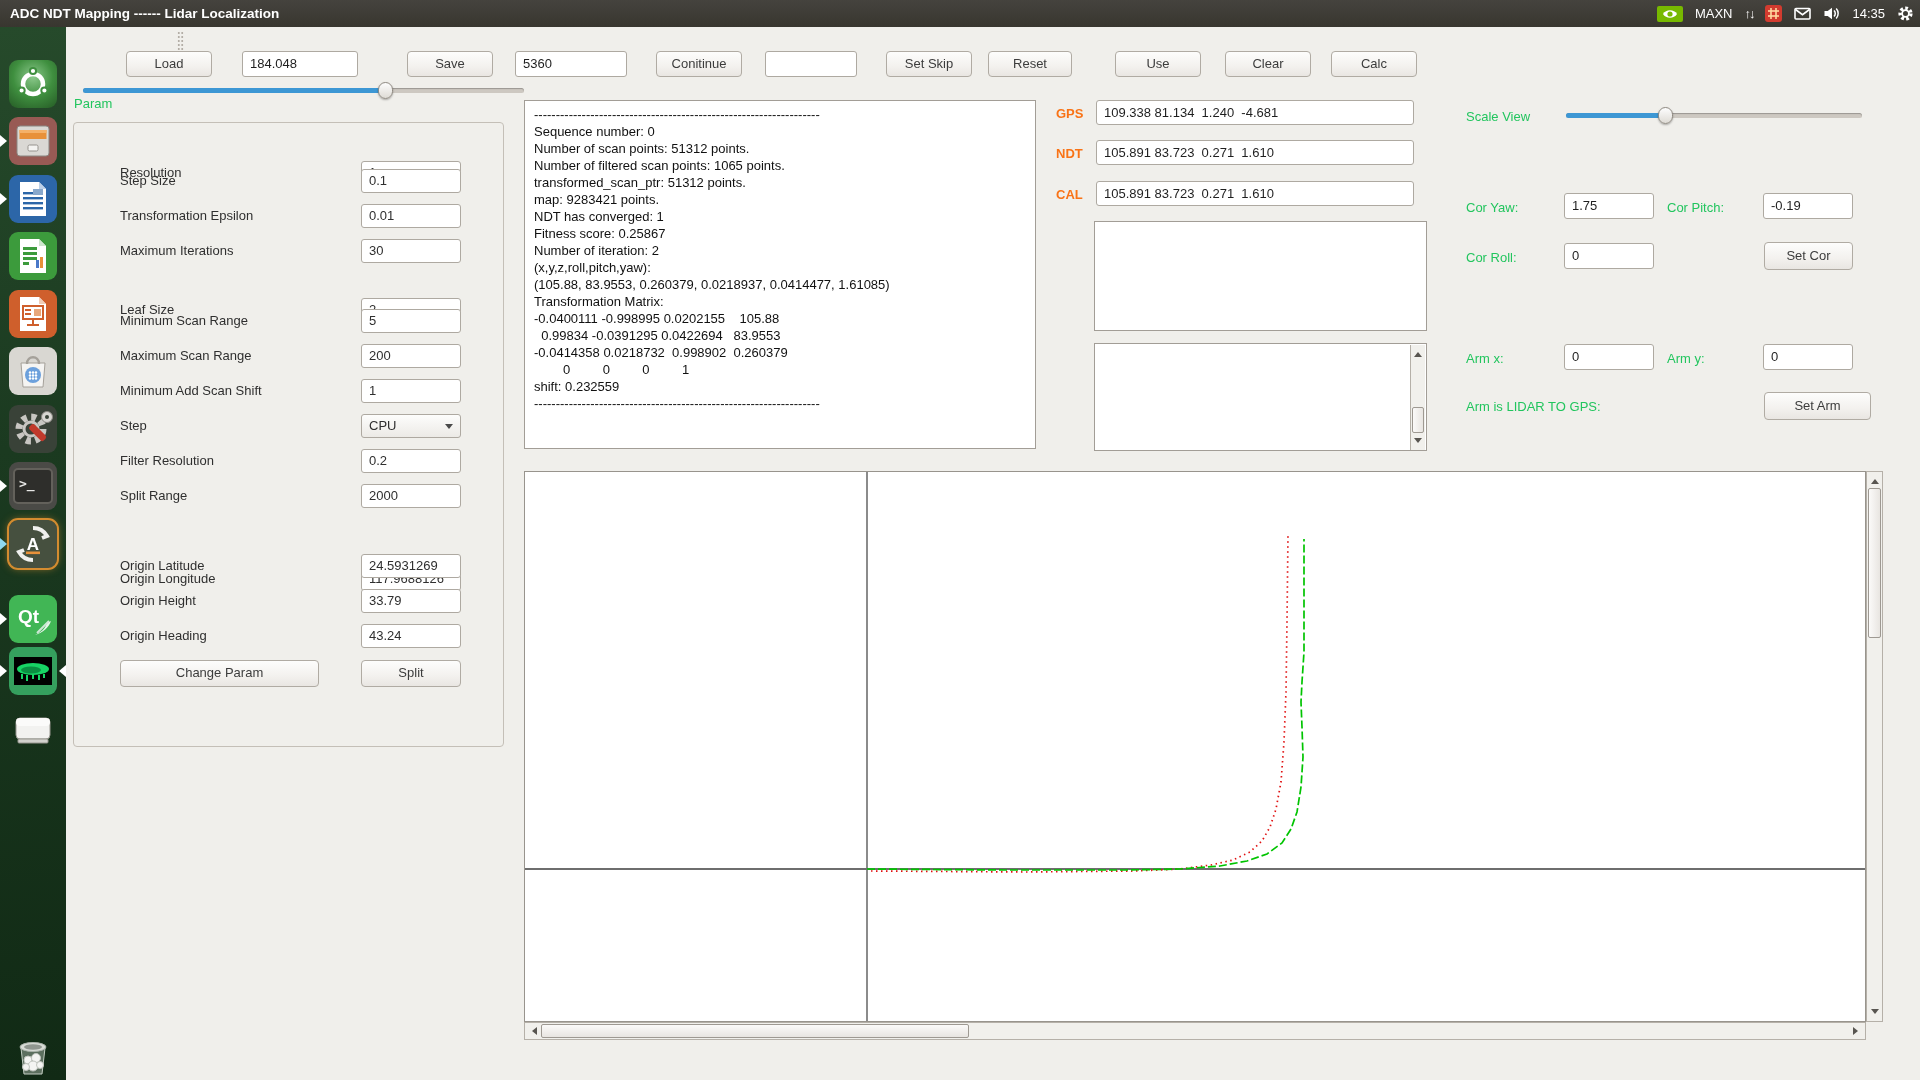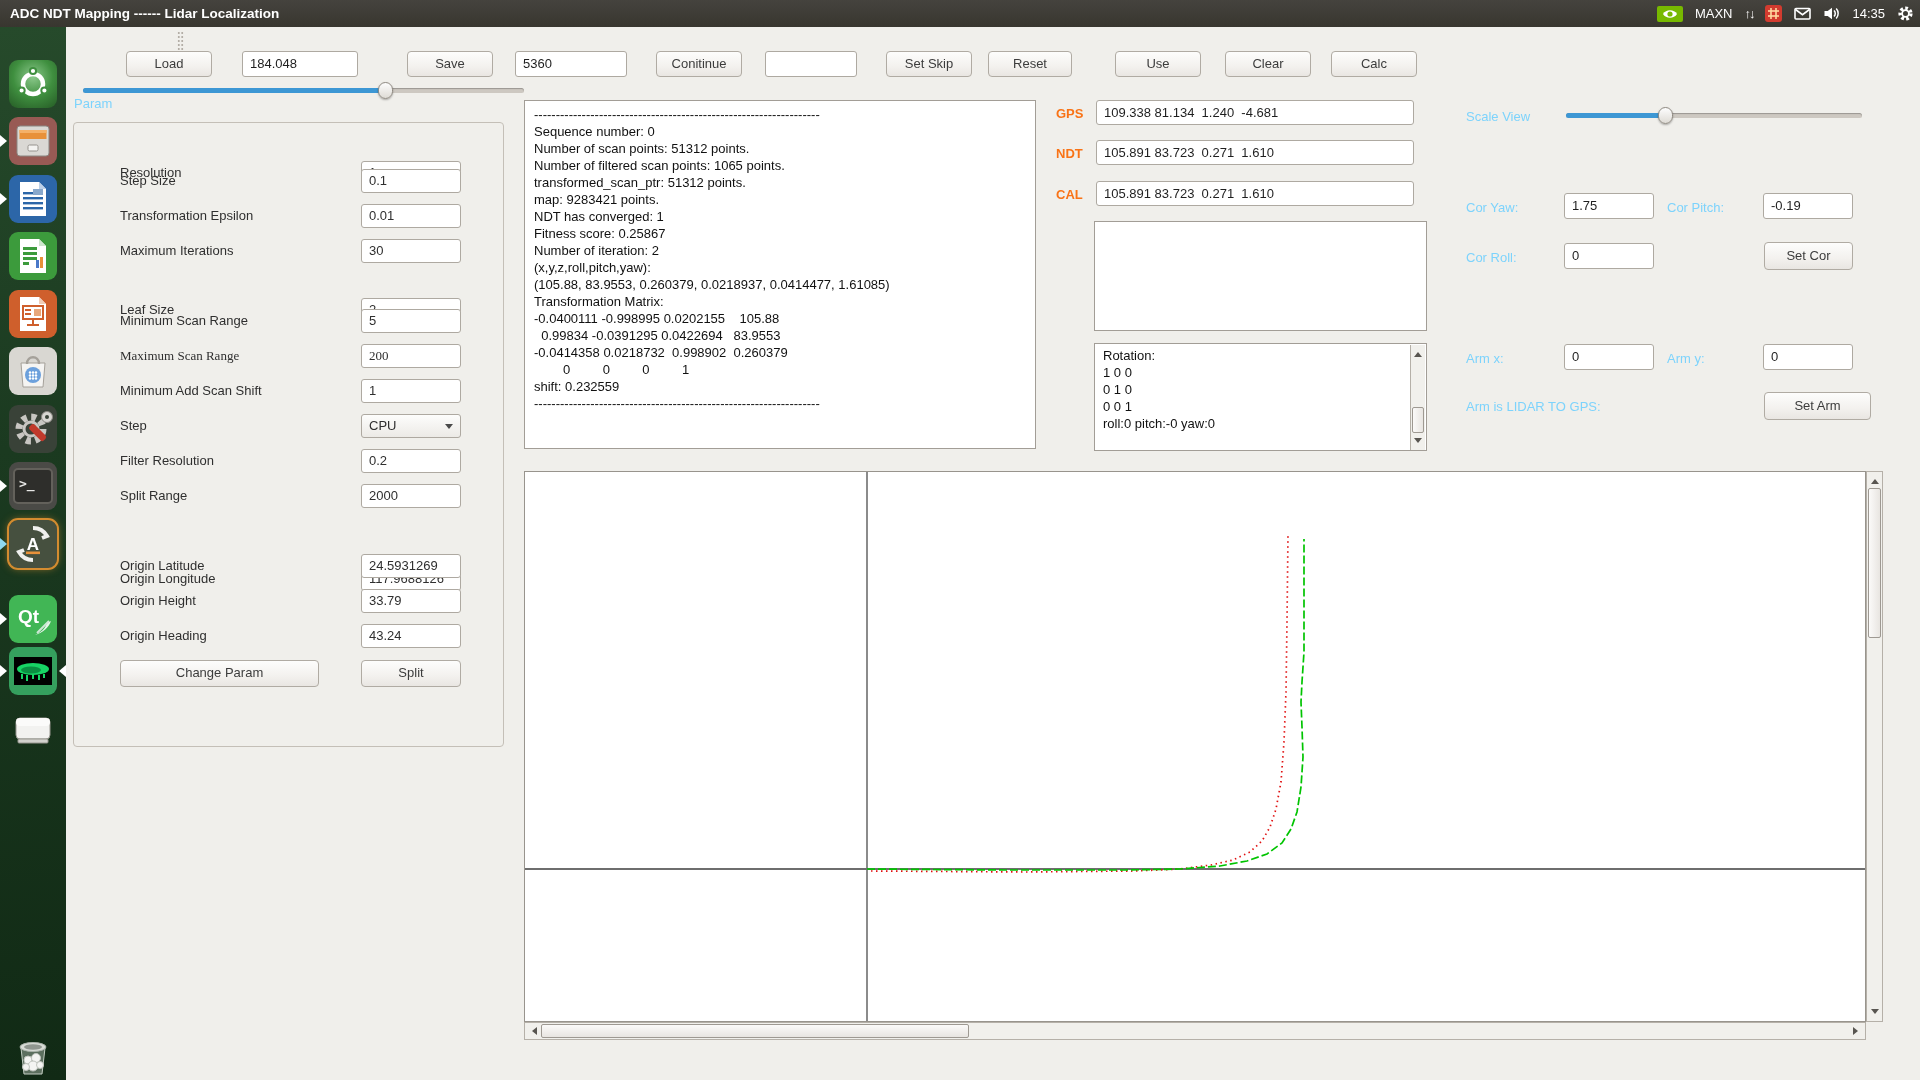--- a/index.html
+++ b/index.html
@@ -30,21 +30,21 @@
   
   .window { position:absolute; left:66px; top:27px; width:1854px; height:1053px; background:#f0efeb; }
   .tb-handle { position:absolute; left:177px; top:31px; width:7px; height:46px;
     background-image:radial-gradient(circle,#b3aea6 1px,transparent 1.3px); background-size:3.5px 4px; }
 
   
   .btn { position:absolute; height:26px; background:linear-gradient(#fdfdfc,#f3f1ee 60%,#e9e6e2);
     border:1px solid #b0aba3; border-radius:4px; text-align:center; line-height:24px; color:#3c3c3c; cursor:default; }
   .field { position:absolute; height:26px; background:#fff; border:1px solid #aea9a1; border-radius:3px;
     line-height:24px; padding-left:7px; white-space:pre; overflow:hidden; color:#1f1f1f; }
-  .label { position:absolute; color:#7dd3fc; }
+  .label { position:absolute; color:#22c55e; }
 
   
   .slider { position:absolute; }
   .slider .track { position:absolute; left:0; right:0; top:6px; height:5px; background:#cdc8c1; border-radius:3px; box-shadow:inset 0 1px 1px rgba(0,0,0,.25); }
   .slider .fill { position:absolute; left:0; top:6px; height:5px; background:#3d97d4; border-radius:3px; }
   .slider .handle { position:absolute; top:0; width:15px; height:17px; border-radius:8px;
     background:linear-gradient(#fdfdfd,#dedbd5); border:1px solid #8f8a82; box-shadow:0 1px 2px rgba(0,0,0,.3); }
 
   
   .groupbox { position:absolute; left:73px; top:122px; width:431px; height:625px;
@@ -322,21 +322,21 @@
         <div class="param-field">30</div>
       </div>
       <div class="param-row" style="top: 151px; margin-top: 24px;">
         <div class="param-label">Leaf Size</div>
         <div class="param-field">2</div>
       </div>
       <div class="param-row" style="top: 186px;">
         <div class="param-label">Minimum Scan Range</div>
         <div class="param-field">5</div>
       </div>
-      <div class="param-row" style="top: 221px; font-family: Liberation Serif, serif;">
+      <div class="param-row" style="top: 221px;">
         <div class="param-label">Maximum Scan Range</div>
         <div class="param-field">200</div>
       </div>
       <div class="param-row" style="top: 256px;">
         <div class="param-label">Minimum Add Scan Shift</div>
         <div class="param-field">1</div>
       </div>
       <div class="param-row" style="top: 291px;">
         <div class="param-label">Step</div>
         <div class="param-field combo">CPU<span class="combo-arrow"></span></div>
@@ -375,21 +375,20 @@
 <div class="pose-label" style="left:1056px;top:106px">GPS</div>
 <div class="field" style="left:1096px;top:100px;width:318px;height:25px">109.338 81.134  1.240  -4.681</div>
 <div class="pose-label" style="left:1056px;top:146px">NDT</div>
 <div class="field" style="left:1096px;top:140px;width:318px;height:25px">105.891 83.723  0.271  1.610</div>
 <div class="pose-label" style="left:1056px;top:187px">CAL</div>
 <div class="field" style="left:1096px;top:181px;width:318px;height:25px">105.891 83.723  0.271  1.610</div>
 
 <div class="display-box" style="left:1094px;top:221px;width:333px;height:110px"></div>
 
 <div class="display-box" style="left:1094px;top:343px;width:333px;height:108px">
-  <div class="rot-text"><div>Rotation:</div><div>1 0 0</div><div>0 1 0</div><div>0 0 1</div><div>roll:0 pitch:-0 yaw:0</div></div>
   <div class="sb" style="right:1px;top:1px;width:15px;height:105px;border:none;border-left:1px solid #b5b0a8">
     <span class="sb-arrow up"></span>
     <span class="sb-arrow down"></span>
     <div class="thumb" style="left:1px;top:62px;width:12px;height:26px"></div>
   </div>
 </div>
 
 <div class="label" style="left:1466px;top:109px">Scale View</div>
 <div class="slider" style="left:1566px;top:107px;width:296px;height:17px">
   <div class="track"></div>

